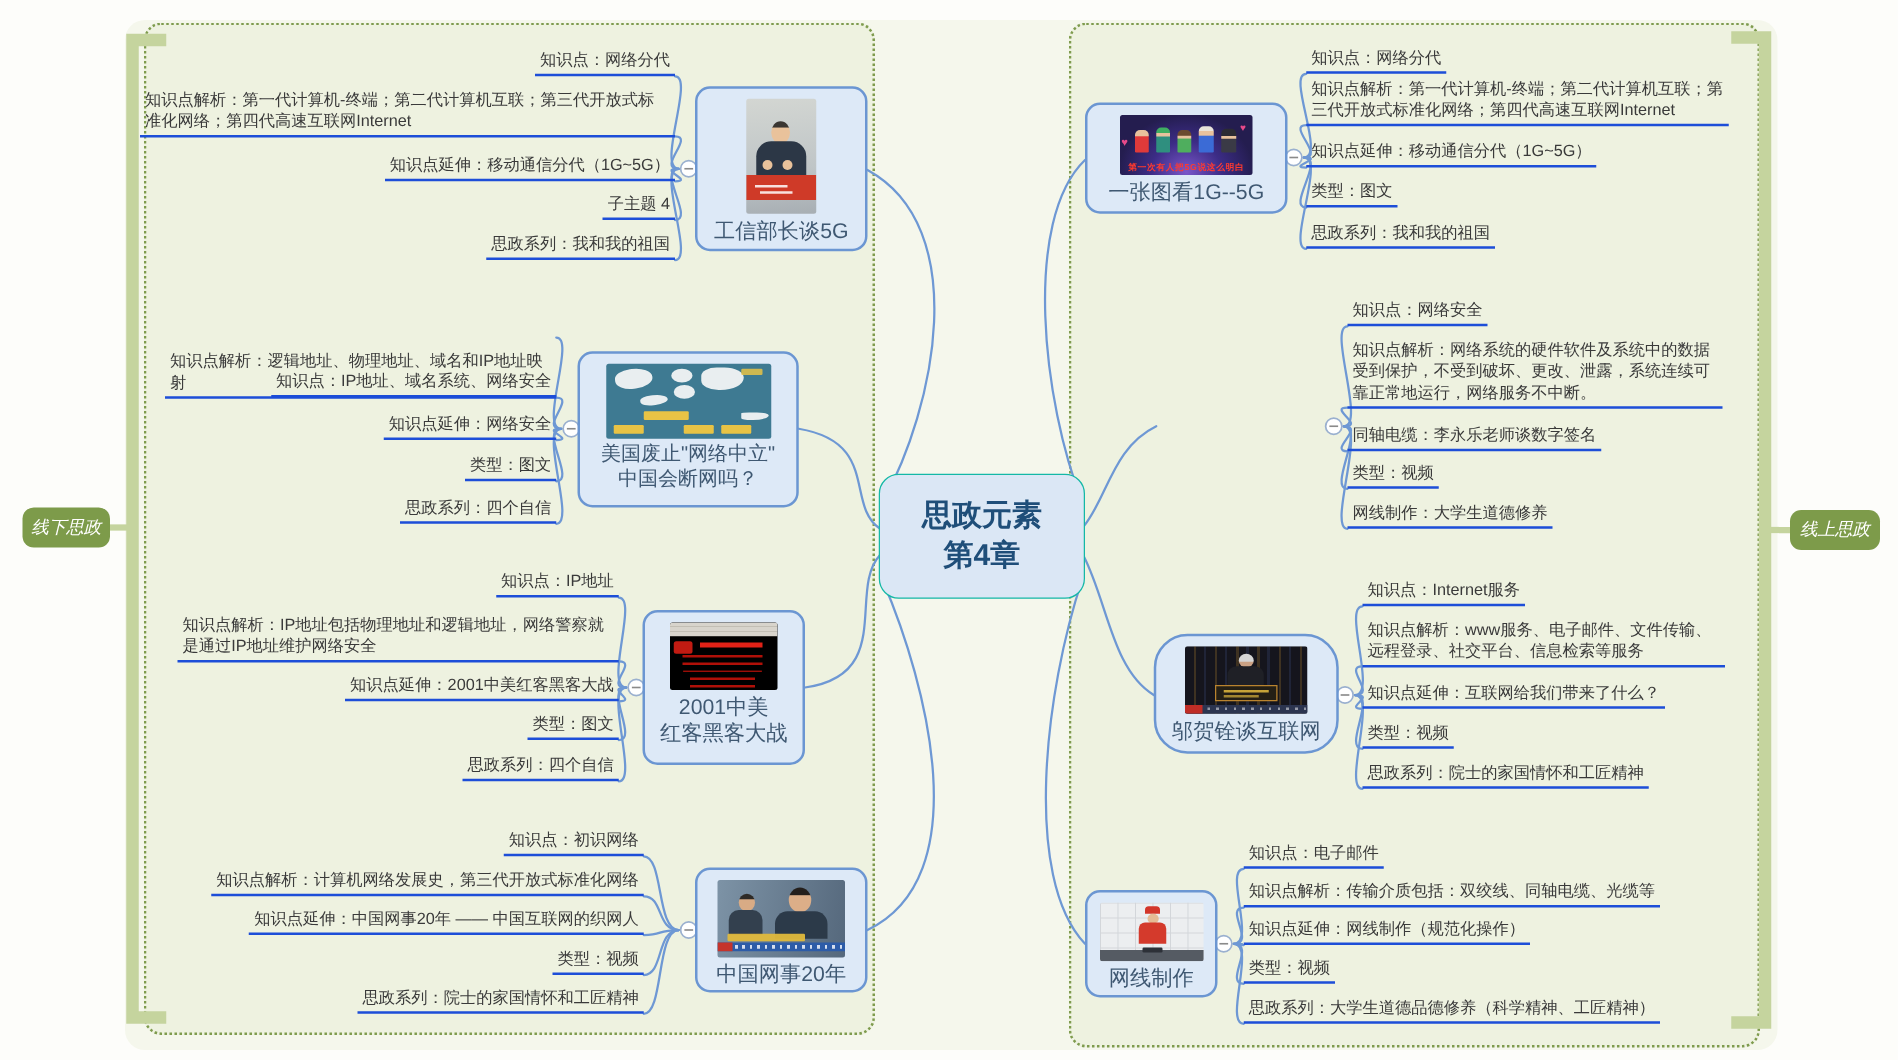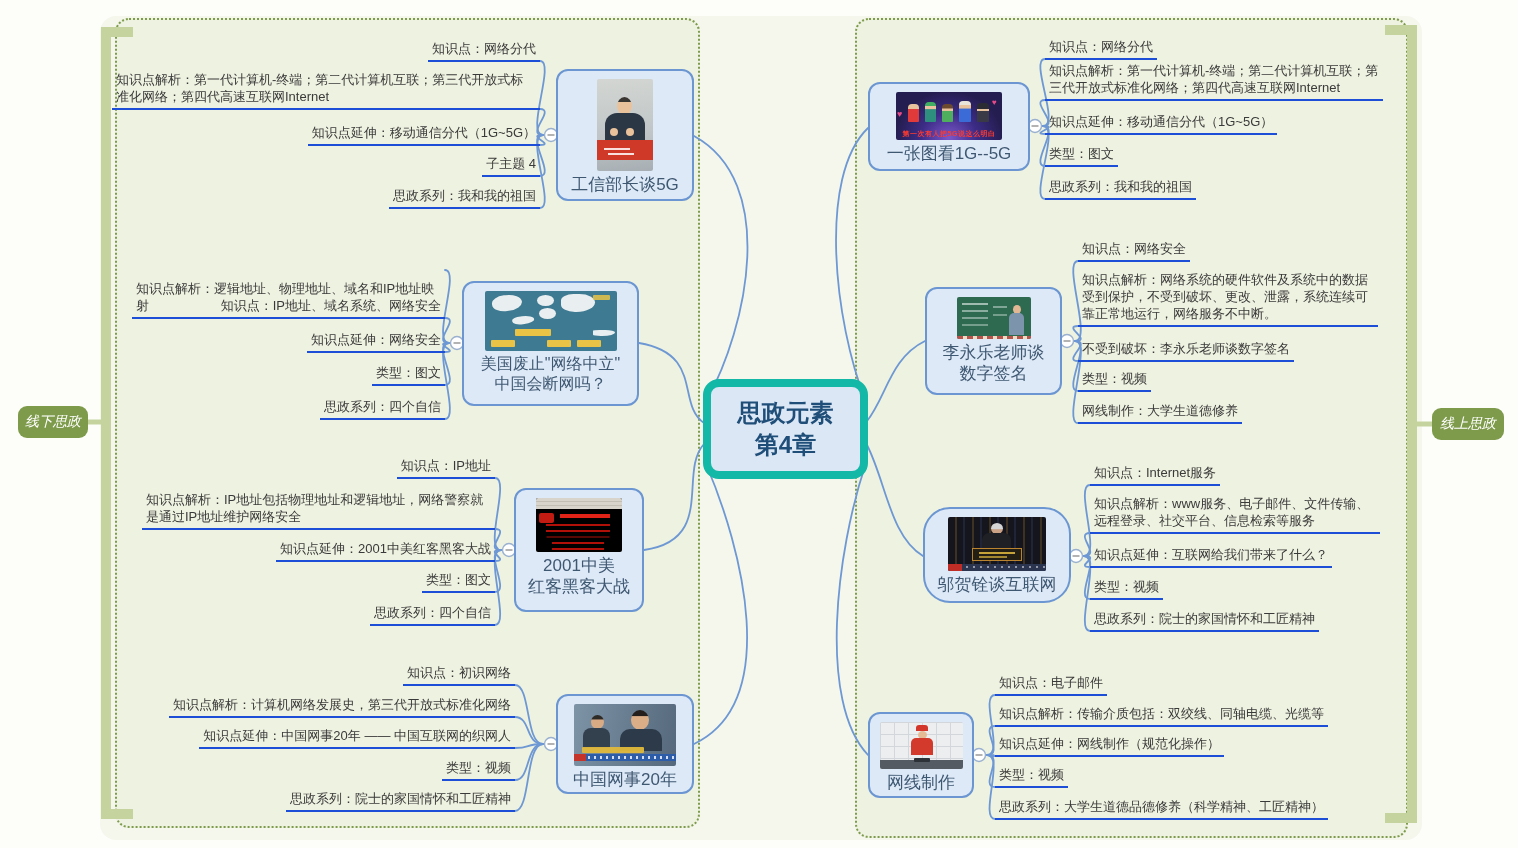--- a/index.html
+++ b/index.html
@@ -8,21 +8,21 @@
   .tint{position:absolute;left:100px;top:16px;width:1322px;height:824px;background:#f5f7ec;border-radius:16px;}
   .boundary{position:absolute;background:#eef2e0;border:2px dotted #7e9b4d;border-radius:14px;box-sizing:border-box;}
   .boundary.left{left:115px;top:18px;width:585px;height:810px;}
   .boundary.right{left:855px;top:18px;width:553px;height:820px;}
   #wires{position:absolute;left:0;top:0;z-index:2;pointer-events:none;}
   .wire{fill:none;stroke:#6e98d4;stroke-width:1.8px;stroke-linecap:round;}
   .bracket{fill:none;stroke:#c5d49e;stroke-width:10px;}
   .sumline{fill:none;stroke:#c5d49e;stroke-width:5px;}
   .node,.item,.summary{position:absolute;z-index:3;}
   .center-node{position:absolute;z-index:3;left:703px;top:379px;width:165px;height:100px;background:#dbe7f5;
-    border:8px solid #14b8a6;border-radius:16px;box-sizing:border-box;display:flex;align-items:center;justify-content:center;}
+    border:1px solid #14b8a6;border-radius:16px;box-sizing:border-box;display:flex;align-items:center;justify-content:center;}
   .center-title{font-size:24px;font-weight:bold;color:#1f4e79;text-align:center;white-space:pre-line;line-height:1.35;}
   .topic{background:#dde9f7;border:2.5px solid #6b96d2;border-radius:12px;box-sizing:border-box;
     display:flex;flex-direction:column;align-items:center;}
   .topic-label{font-size:17px;color:#3f5872;text-align:center;white-space:pre-line;line-height:1.25;margin-top:3px;}
   .topic-label.small{font-size:16px;}
   .thumb{position:relative;margin-top:8px;border-radius:2px;overflow:hidden;flex:none;}
   .thumb i{position:absolute;display:block;}
   .item-text{display:inline-block;font-size:13px;line-height:17px;color:#3a3a3a;
     padding:0 4px 3px 4px;border-bottom:2px solid #1d4ed8;white-space:nowrap;text-align:left;}
   .item-text.wrap{white-space:normal;}
@@ -236,31 +236,20 @@
       <i class="p3"></i>
         <i class="p4"></i>
       <i class="p5"></i>
       <i class="h1">♥</i>
         <i class="h2">♥</i>
       <i class="cap">第一次有人把5G说这么明白</i>
     </div>
     <div class="topic-label">一张图看1G--5G</div>
   </div>
 
-  <div class="node topic" style="left:925px;top:287px;width:137px;height:108px;">
-    <div class="thumb tR2" style="width:74px;height:42px;">
-      <i class="f1"></i>
-        <i class="f2"></i>
-      <i class="ph"></i>
-        <i class="pb"></i>
-      <i class="strip"></i>
-    </div>
-    <div class="topic-label">李永乐老师谈
-数字签名</div>
-  </div>
 
   <div class="node topic" style="left:923px;top:507px;width:148px;height:96px;border-radius:27px;">
     <div class="thumb tR3" style="width:98px;height:54px;">
       <i class="hair"></i>
         <i class="suit"></i>
       <i class="box"></i>
         <i class="strip"></i>
       <i class="red"></i>
     </div>
     <div class="topic-label">邬贺铨谈互联网</div>
@@ -302,21 +291,21 @@
   <div class="item left-item" style="right:1003px;top:789px;"><span class="item-text">思政系列：院士的家国情怀和工匠精神</span></div>
 
   <div class="item right-item" style="left:1045px;top:37px;"><span class="item-text">知识点：网络分代</span></div>
   <div class="item right-item" style="left:1045px;top:62px;"><span class="item-text wrap" style="width:330px;">知识点解析：第一代计算机-终端；第二代计算机互联；第三代开放式标准化网络；第四代高速互联网Internet</span></div>
   <div class="item right-item" style="left:1045px;top:112px;"><span class="item-text">知识点延伸：移动通信分代（1G~5G）</span></div>
   <div class="item right-item" style="left:1045px;top:144px;"><span class="item-text">类型：图文</span></div>
   <div class="item right-item" style="left:1045px;top:177px;"><span class="item-text">思政系列：我和我的祖国</span></div>
 
   <div class="item right-item" style="left:1078px;top:239px;"><span class="item-text">知识点：网络安全</span></div>
   <div class="item right-item" style="left:1078px;top:271px;"><span class="item-text wrap" style="width:292px;">知识点解析：网络系统的硬件软件及系统中的数据受到保护，不受到破坏、更改、泄露，系统连续可靠正常地运行，网络服务不中断。</span></div>
-  <div class="item right-item" style="left:1078px;top:339px;"><span class="item-text">不受到破坏：李永乐老师谈数字签名</span></div>
+  <div class="item right-item" style="left:1078px;top:339px;"><span class="item-text">同轴电缆：李永乐老师谈数字签名</span></div>
   <div class="item right-item" style="left:1078px;top:369px;"><span class="item-text">类型：视频</span></div>
   <div class="item right-item" style="left:1078px;top:401px;"><span class="item-text">网线制作：大学生道德修养</span></div>
 
   <div class="item right-item" style="left:1090px;top:463px;"><span class="item-text">知识点：Internet服务</span></div>
   <div class="item right-item" style="left:1090px;top:495px;"><span class="item-text wrap" style="width:282px;">知识点解析：www服务、电子邮件、文件传输、远程登录、社交平台、信息检索等服务</span></div>
   <div class="item right-item" style="left:1090px;top:545px;"><span class="item-text">知识点延伸：互联网给我们带来了什么？</span></div>
   <div class="item right-item" style="left:1090px;top:577px;"><span class="item-text">类型：视频</span></div>
   <div class="item right-item" style="left:1090px;top:609px;"><span class="item-text">思政系列：院士的家国情怀和工匠精神</span></div>
 
   <div class="item right-item" style="left:995px;top:673px;"><span class="item-text">知识点：电子邮件</span></div>

